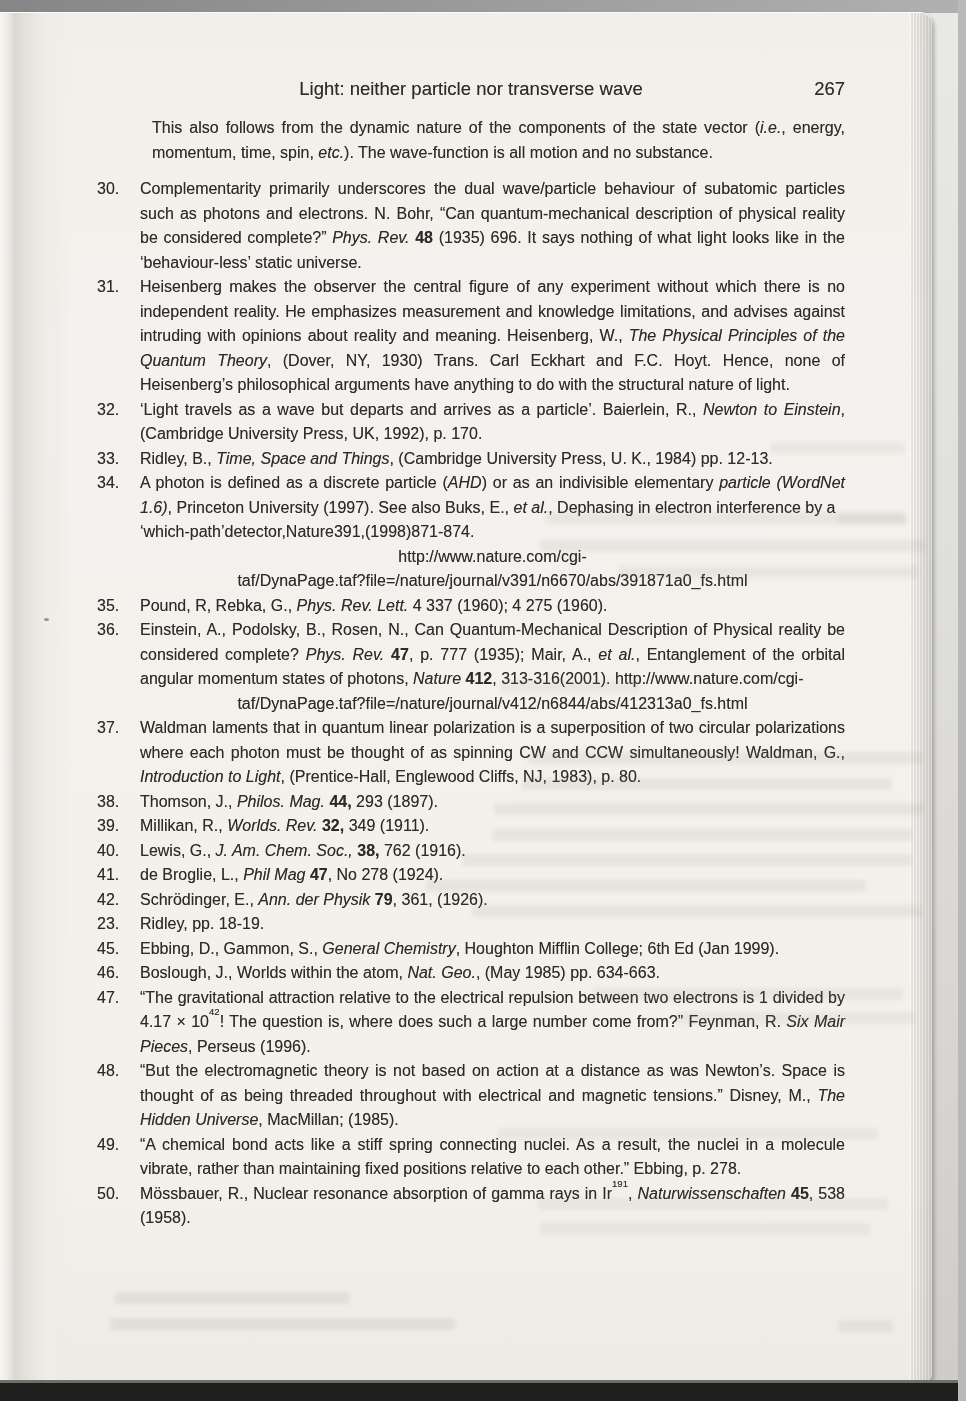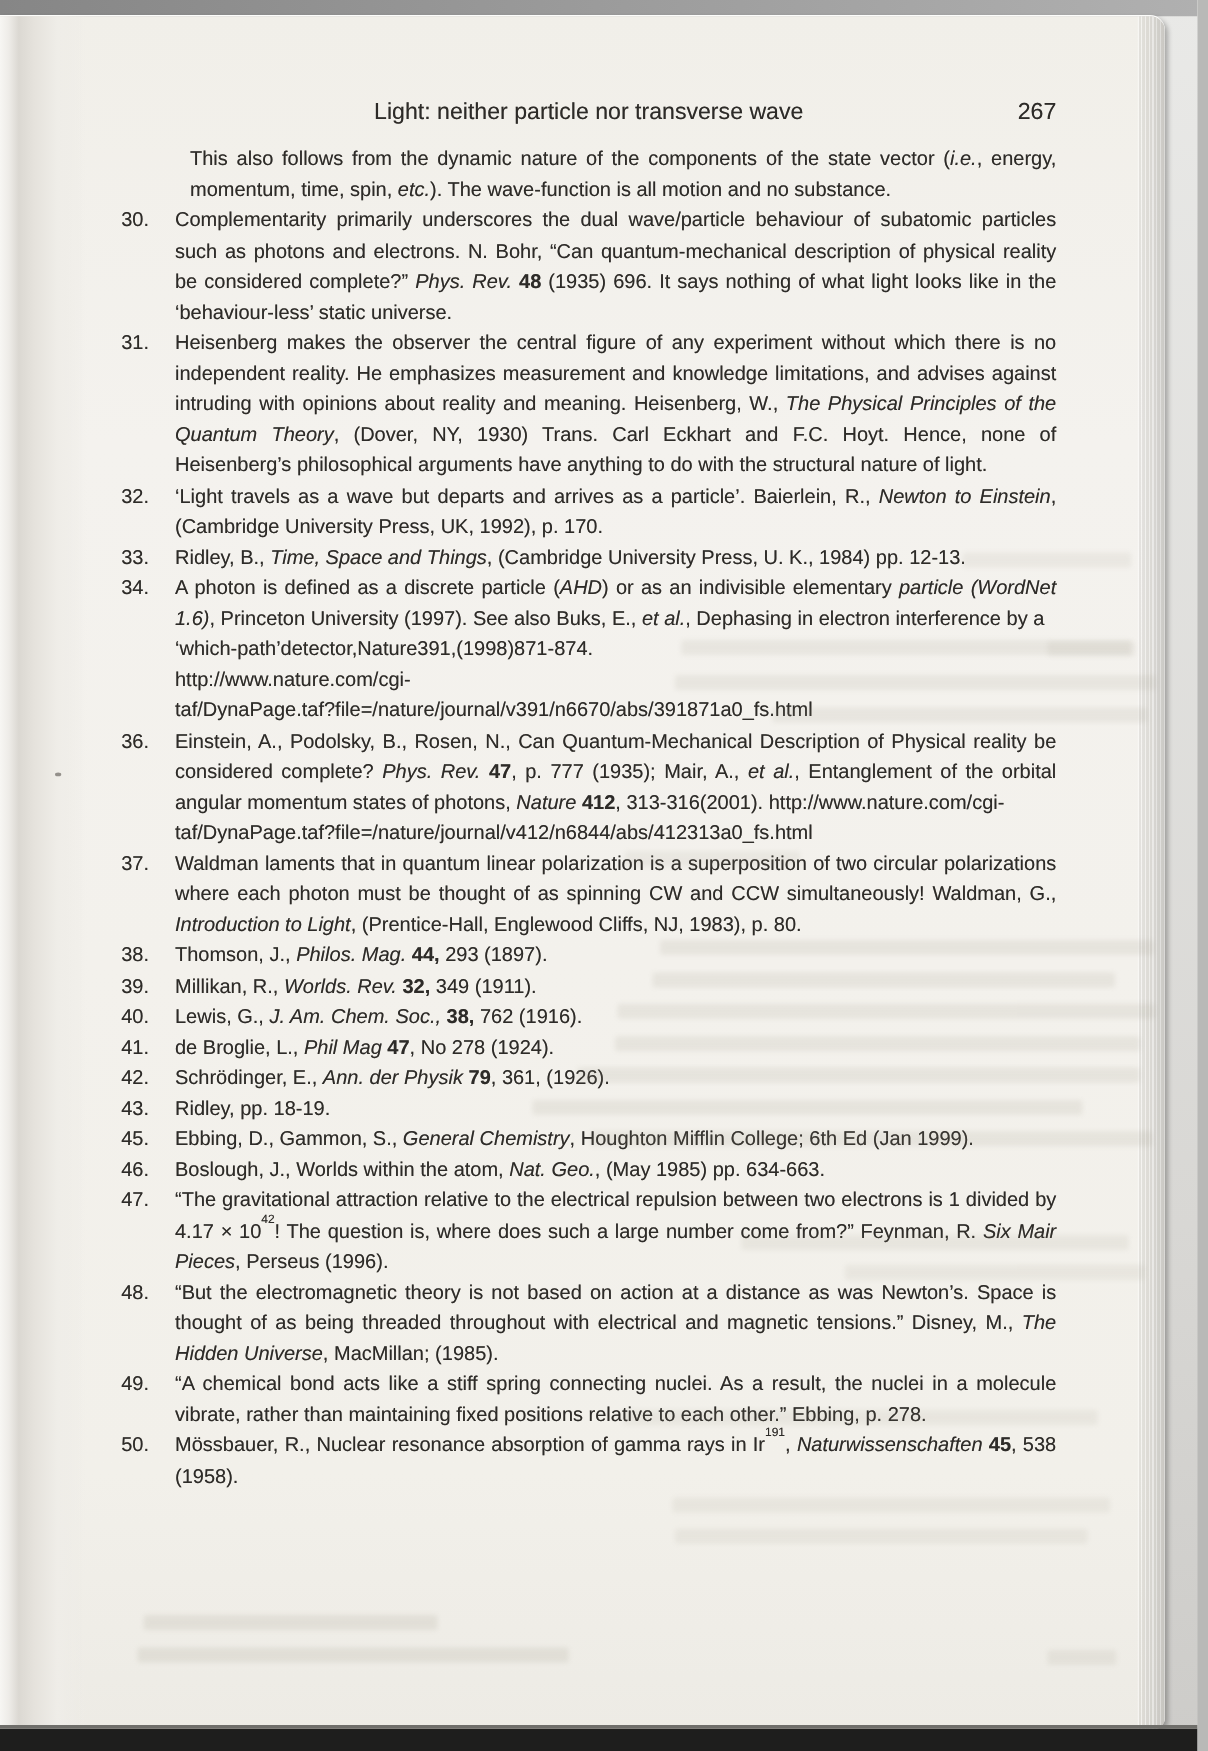--- a/index.html
+++ b/index.html
@@ -47,29 +47,29 @@
   }
   .content {
     position: absolute; left: 97px; top: 0; width: 748px;
     color: #2d2b28; font-size: 16px; line-height: 24.5px;
     text-shadow: 0 0 0.4px rgba(70,64,58,0.55);
   }
   .running-header { position: relative; margin-top: 64px; height: 26px; font-size: 18.5px; }
   .chapter-title { display: block; text-align: center; }
   .page-number { position: absolute; right: 0; top: 0; }
   .intro { margin: 13px 0 0 55px; width: 693px; text-align: justify; }
-  .refs { margin-top: 0; }
+  .refs { margin-top: 12px; }
   .ref { display: flex; }
   .ref-num { flex: 0 0 43px; width: 43px; }
   .ref-body { flex: 1; text-align: justify; }
   .ref-body em, .intro em { font-style: italic; }
   .ref-body strong { font-weight: bold; }
   .ref-body sup { font-size: 0.6em; position: relative; top: -0.55em; line-height: 0; }
   .line-spread { display: flex; justify-content: flex-start; width: 100%; }
-  .line-plain { display: block; text-align: left; }
+  .line-plain { display: block; text-align: center; }
   .ghost {
     position: absolute; height: 12px; border-radius: 2px;
     background: #96917f; opacity: 0.12; filter: blur(2px);
   }
   .speck {
     position: absolute; left: 44px; top: 605px; width: 5px; height: 3px;
     background: #57524c; opacity: 0.6; border-radius: 50%;
   }
 </style>
 </head>
@@ -112,20 +112,24 @@
             <span class="ref-body"><span>A photon is defined as a discrete particle (</span><em>AHD</em><span>) or as an indivisible elementary </span><em>particle (WordNet 1.6)</em><span>, Princeton University (1997). See also Buks, E., </span><em>et al.</em><span>, Dephasing in electron interference by a</span><span class="line-spread">
                 <span>‘which-path’</span>
                 <span>detector,</span>
                 <span>Nature</span>
                 <span>391,</span>
                 <span>(1998)</span>
                 <span>871-874.</span>
               </span><span class="line-plain">http://www.nature.com/cgi-</span><span class="line-plain">taf/DynaPage.taf?file=/nature/journal/v391/n6670/abs/391871a0_fs.html</span></span>
           </div>
           <div class="ref">
+            <span class="ref-num">35.</span>
+            <span class="ref-body"><span>Pound, R, Rebka, G., </span><em>Phys. Rev. Lett.</em><span> 4 337 (1960); 4 275 (1960).</span></span>
+          </div>
+          <div class="ref">
             <span class="ref-num">36.</span>
             <span class="ref-body"><span>Einstein, A., Podolsky, B., Rosen, N., Can Quantum-Mechanical Description of Physical reality be considered complete? </span><em>Phys. Rev.</em><span> </span><strong>47</strong><span>, p. 777 (1935); Mair, A., </span><em>et al.</em><span>, Entanglement of the orbital angular momentum states of photons, </span><em>Nature</em><span> </span><strong>412</strong><span>, 313-316(2001). http://www.nature.com/cgi-</span><span class="line-plain">taf/DynaPage.taf?file=/nature/journal/v412/n6844/abs/412313a0_fs.html</span></span>
           </div>
           <div class="ref">
             <span class="ref-num">37.</span>
             <span class="ref-body"><span>Waldman laments that in quantum linear polarization is a superposition of two circular polarizations where each photon must be thought of as spinning CW and CCW simultaneously! Waldman, G., </span><em>Introduction to Light</em><span>, (Prentice-Hall, Englewood Cliffs, NJ, 1983), p. 80.</span></span>
           </div>
           <div class="ref">
             <span class="ref-num">38.</span>
             <span class="ref-body"><span>Thomson, J., </span><em>Philos. Mag.</em><span> </span><strong>44,</strong><span> 293 (1897).</span></span>
@@ -140,21 +144,21 @@
           </div>
           <div class="ref">
             <span class="ref-num">41.</span>
             <span class="ref-body"><span>de Broglie, L., </span><em>Phil Mag</em><span> </span><strong>47</strong><span>, No 278 (1924).</span></span>
           </div>
           <div class="ref">
             <span class="ref-num">42.</span>
             <span class="ref-body"><span>Schrödinger, E., </span><em>Ann. der Physik</em><span> </span><strong>79</strong><span>, 361, (1926).</span></span>
           </div>
           <div class="ref">
-            <span class="ref-num">43.</span>
+            <span class="ref-num">23.</span>
             <span class="ref-body"><span>Ridley, pp. 18-19.</span></span>
           </div>
           <div class="ref">
             <span class="ref-num">45.</span>
             <span class="ref-body"><span>Ebbing, D., Gammon, S., </span><em>General Chemistry</em><span>, Houghton Mifflin College; 6th Ed (Jan 1999).</span></span>
           </div>
           <div class="ref">
             <span class="ref-num">46.</span>
             <span class="ref-body"><span>Boslough, J., Worlds within the atom, </span><em>Nat. Geo.</em><span>, (May 1985) pp. 634-663.</span></span>
           </div>

